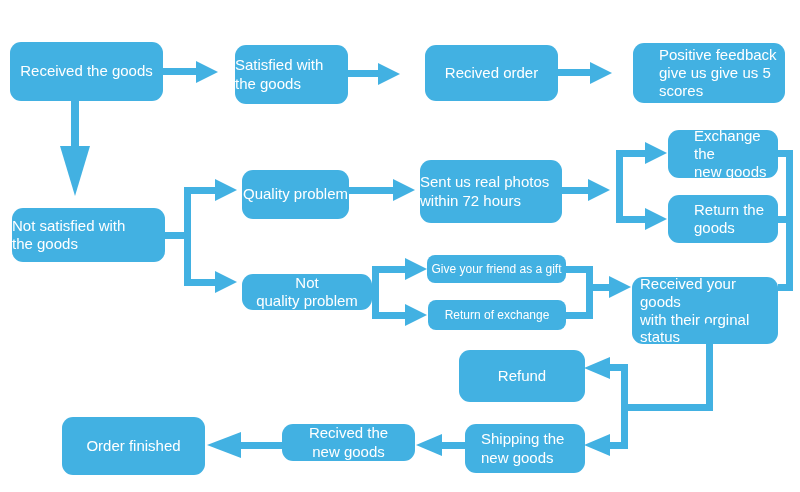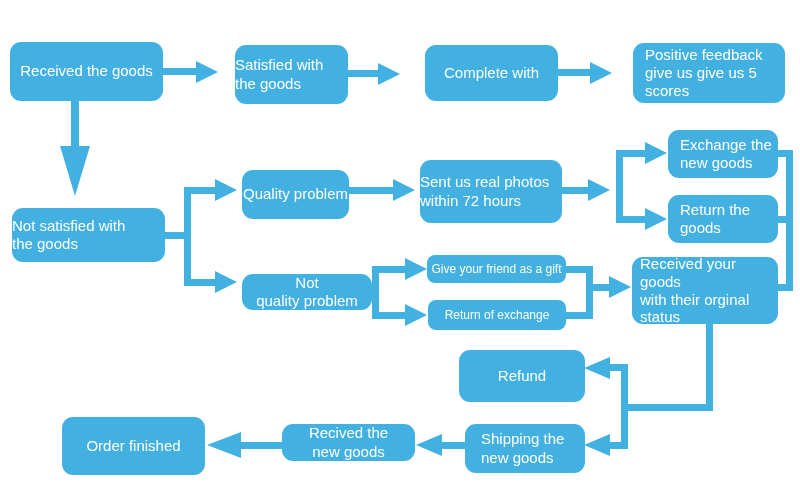--- a/index.html
+++ b/index.html
@@ -17,22 +17,22 @@
     color:var(--node-text);
     border-radius:11px;
     display:flex;
     align-items:center;
     white-space:pre-line;
     font-size:15px;
     line-height:1.22;
   }
   .node.center{justify-content:center;text-align:center;}
   .node.left{padding-right:4px;text-align:left;}
-  .node.pad8{padding-left:8px;}
-  .node.pad14{padding-left:12px;}
+  .node.pad8{padding-left:8px;margin-top:20px;}
+  .node.pad14{padding-left:26px;}
   .node.pad16{padding-left:16px;}
   .node.small{font-size:12px;border-radius:8px;}
   .node.tight{line-height:1.18;}
   .seg{position:absolute;background:var(--node-fill);}
   .head-r{position:absolute;width:0;height:0;
     border-top:11px solid transparent;border-bottom:11px solid transparent;
     border-left:22px solid var(--node-fill);}
   .head-l{position:absolute;width:0;height:0;
     border-top:11px solid transparent;border-bottom:11px solid transparent;
     border-right:26px solid var(--node-fill);}
@@ -44,21 +44,21 @@
 </head>
 <body>
 
 <div id="canvas">
 
   <div class="node center" style="left:10px;top:42px;width:153px;height:59px">Received the goods</div>
 
   <div class="node left" style="left:235px;top:45px;width:113px;height:59px">Satisfied with
 the goods</div>
 
-  <div class="node center" style="left:425px;top:45px;width:133px;height:56px">Complete with</div>
+  <div class="node center" style="left:425px;top:45px;width:133px;height:56px">Recived order</div>
 
   <div class="node left pad14 tight" style="left:633px;top:43px;width:152px;height:60px">Positive feedback
 give us give us 5
 scores</div>
 
   <div class="node left" style="left:12px;top:208px;width:153px;height:54px">Not satisfied with
 the goods</div>
 
   <div class="node center" style="left:242px;top:170px;width:107px;height:49px">Quality problem</div>
 

